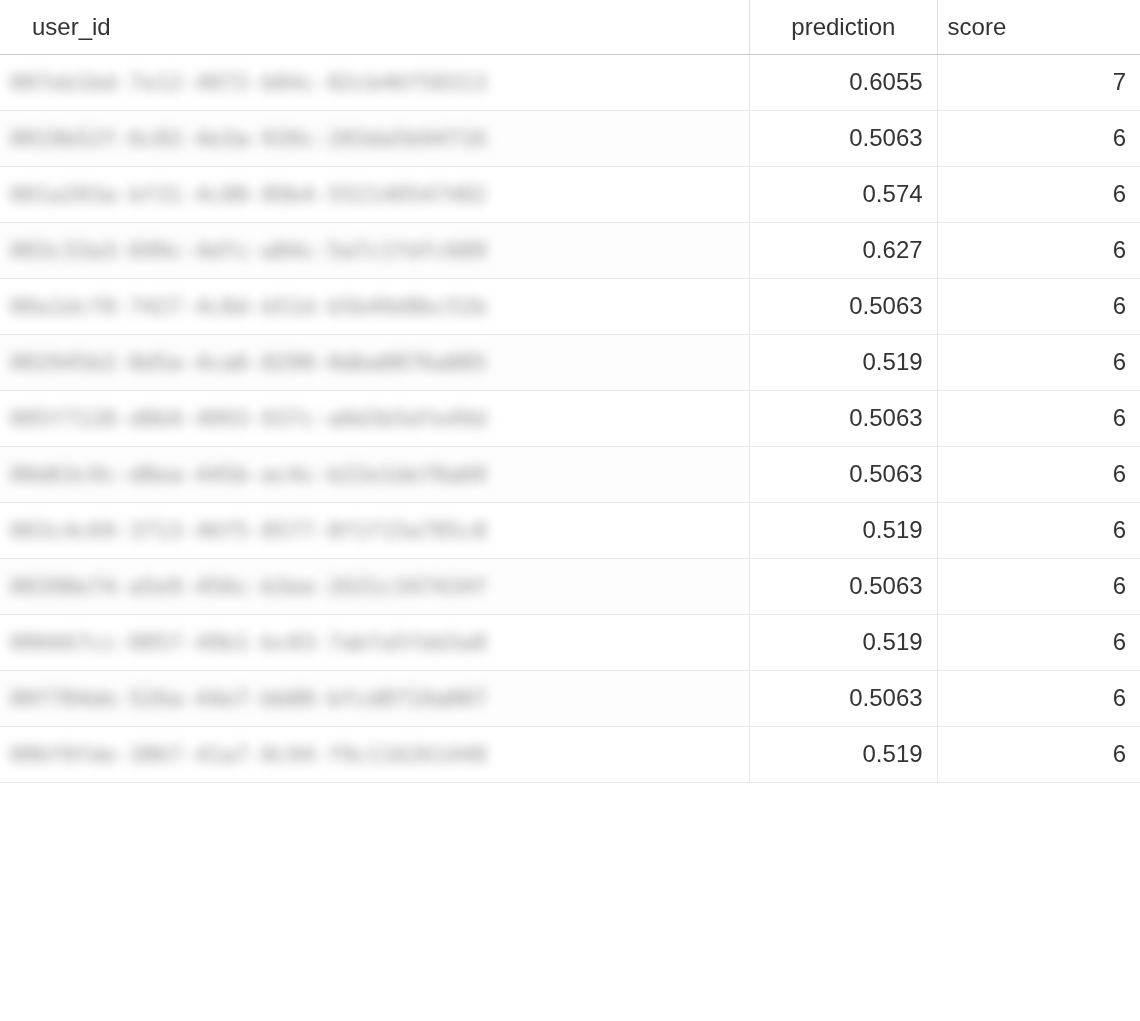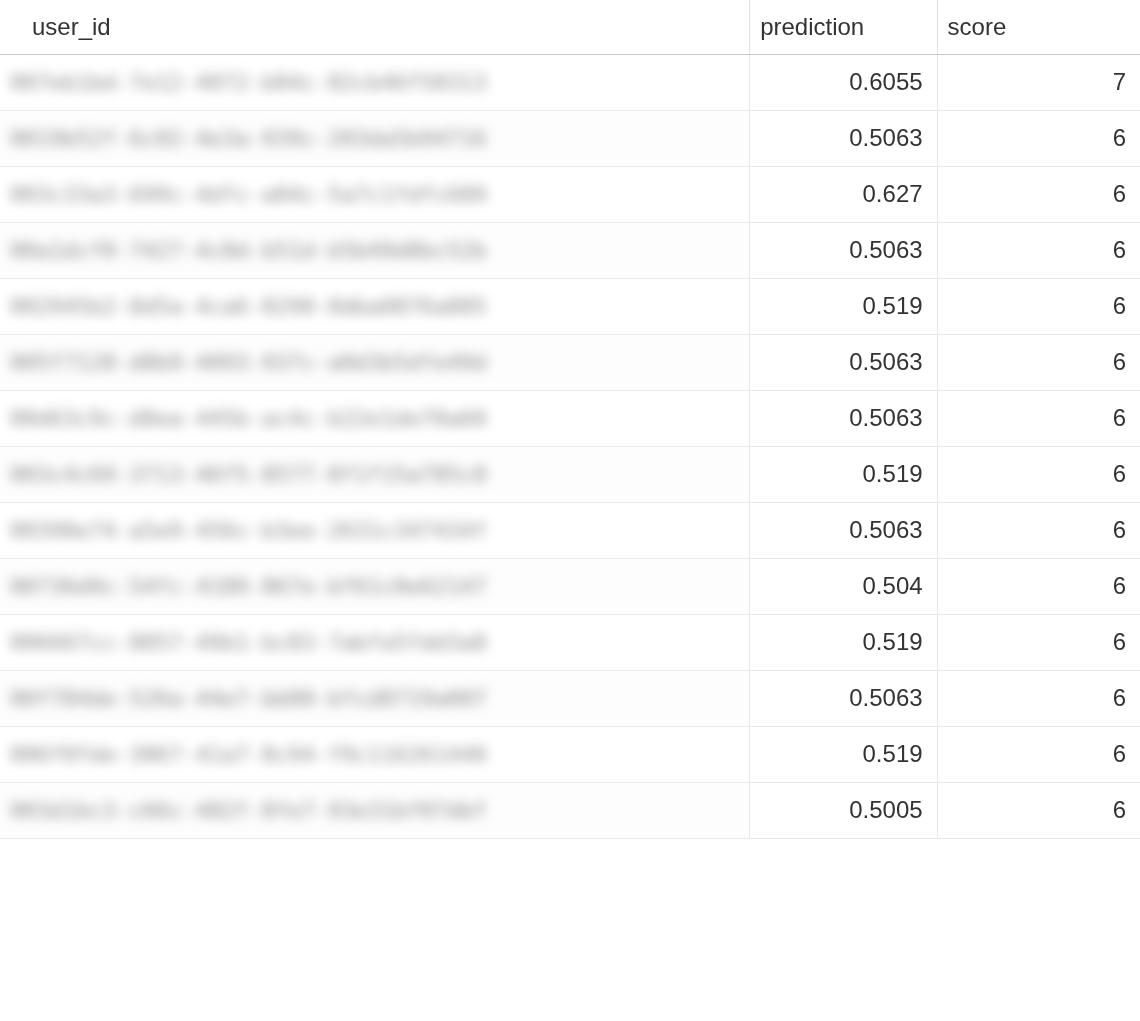--- a/index.html
+++ b/index.html
@@ -26,21 +26,21 @@
       vertical-align: middle;
       border-bottom: 1px solid #c8c8c8;
     }
     th.col-user-id {
       width: 760px;
       border-right: 1px solid #e0e0e0;
       padding-left: 32px;
     }
     th.col-prediction {
       width: 190px;
-      text-align: left;
+      text-align: center;
       border-right: 1px solid #e0e0e0;
     }
     th.col-score {
       width: 208px;
       text-align: left;
     }
     td {
       padding: 6px 10px;
       height: 56px;
       vertical-align: middle;
@@ -88,20 +88,25 @@
         <td class="cell-user-id"><span class="blurred-uuid">007eb1bd-7e12-4072-b84c-82cb46f58313</span></td>
         <td class="cell-prediction">0.6055</td>
         <td class="cell-score">7</td>
       </tr>
       <tr>
         <td class="cell-user-id"><span class="blurred-uuid">0019b52f-6c02-4e3a-939c-203da5b94716</span></td>
         <td class="cell-prediction">0.5063</td>
         <td class="cell-score">6</td>
       </tr>
       <tr>
+        <td class="cell-user-id"><span class="blurred-uuid">001a203a-bf31-4c88-89b4-552140547482</span></td>
+        <td class="cell-prediction">0.574</td>
+        <td class="cell-score">6</td>
+      </tr>
+      <tr>
         <td class="cell-user-id"><span class="blurred-uuid">003c33a3-699c-4dfc-a84c-5a7c1fdfc689</span></td>
         <td class="cell-prediction">0.627</td>
         <td class="cell-score">6</td>
       </tr>
       <tr>
         <td class="cell-user-id"><span class="blurred-uuid">00a1dcf0-7427-4c8d-b51d-b5b49d8bc52b</span></td>
         <td class="cell-prediction">0.5063</td>
         <td class="cell-score">6</td>
       </tr>
       <tr>
@@ -123,38 +128,28 @@
         <td class="cell-user-id"><span class="blurred-uuid">003c4c69-3713-46f5-8577-8f1f15a785c8</span></td>
         <td class="cell-prediction">0.519</td>
         <td class="cell-score">6</td>
       </tr>
       <tr>
         <td class="cell-user-id"><span class="blurred-uuid">00398e74-a5e9-456c-b3ee-2631c347434f</span></td>
         <td class="cell-prediction">0.5063</td>
         <td class="cell-score">6</td>
       </tr>
       <tr>
-        <td class="cell-user-id"><span class="blurred-uuid">00736d9c-54fc-4189-867e-bf61c0e62147</span></td>
-        <td class="cell-prediction">0.504</td>
-        <td class="cell-score">6</td>
-      </tr>
-      <tr>
         <td class="cell-user-id"><span class="blurred-uuid">006667cc-8857-49b1-bc83-7abfa5fdd3a8</span></td>
         <td class="cell-prediction">0.519</td>
         <td class="cell-score">6</td>
       </tr>
       <tr>
         <td class="cell-user-id"><span class="blurred-uuid">00f784de-526a-44e7-bb80-bfcd8719a007</span></td>
         <td class="cell-prediction">0.5063</td>
         <td class="cell-score">6</td>
       </tr>
       <tr>
         <td class="cell-user-id"><span class="blurred-uuid">006f0fde-3867-41a7-8c94-f9c116261440</span></td>
         <td class="cell-prediction">0.519</td>
         <td class="cell-score">6</td>
       </tr>
-      <tr>
-        <td class="cell-user-id"><span class="blurred-uuid">003d1bc3-c66c-482f-8fe7-93e31bf07dbf</span></td>
-        <td class="cell-prediction">0.5005</td>
-        <td class="cell-score">6</td>
-      </tr>
     </tbody>
 </table>
 
 </body></html>

